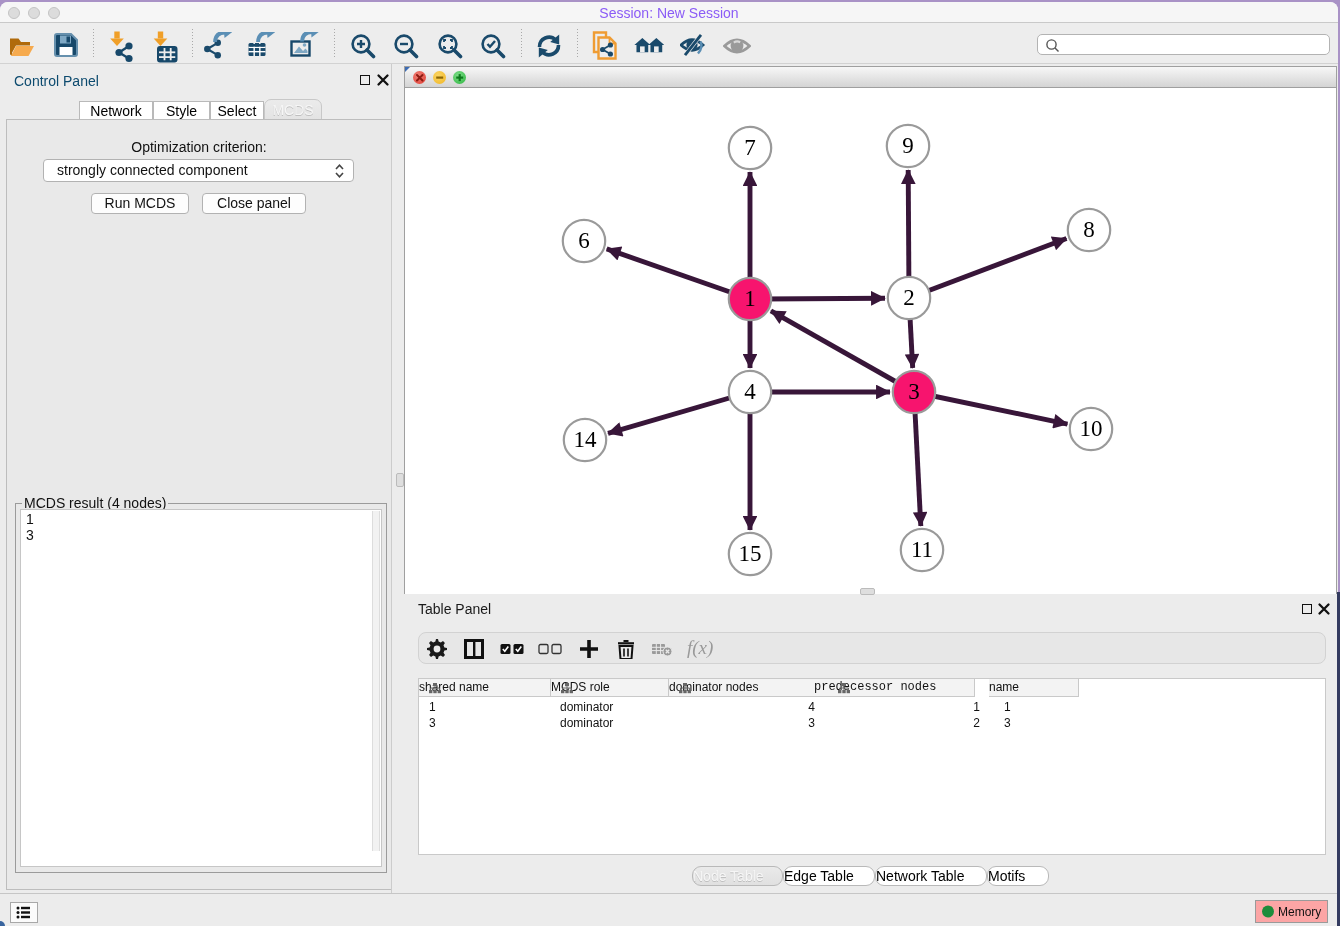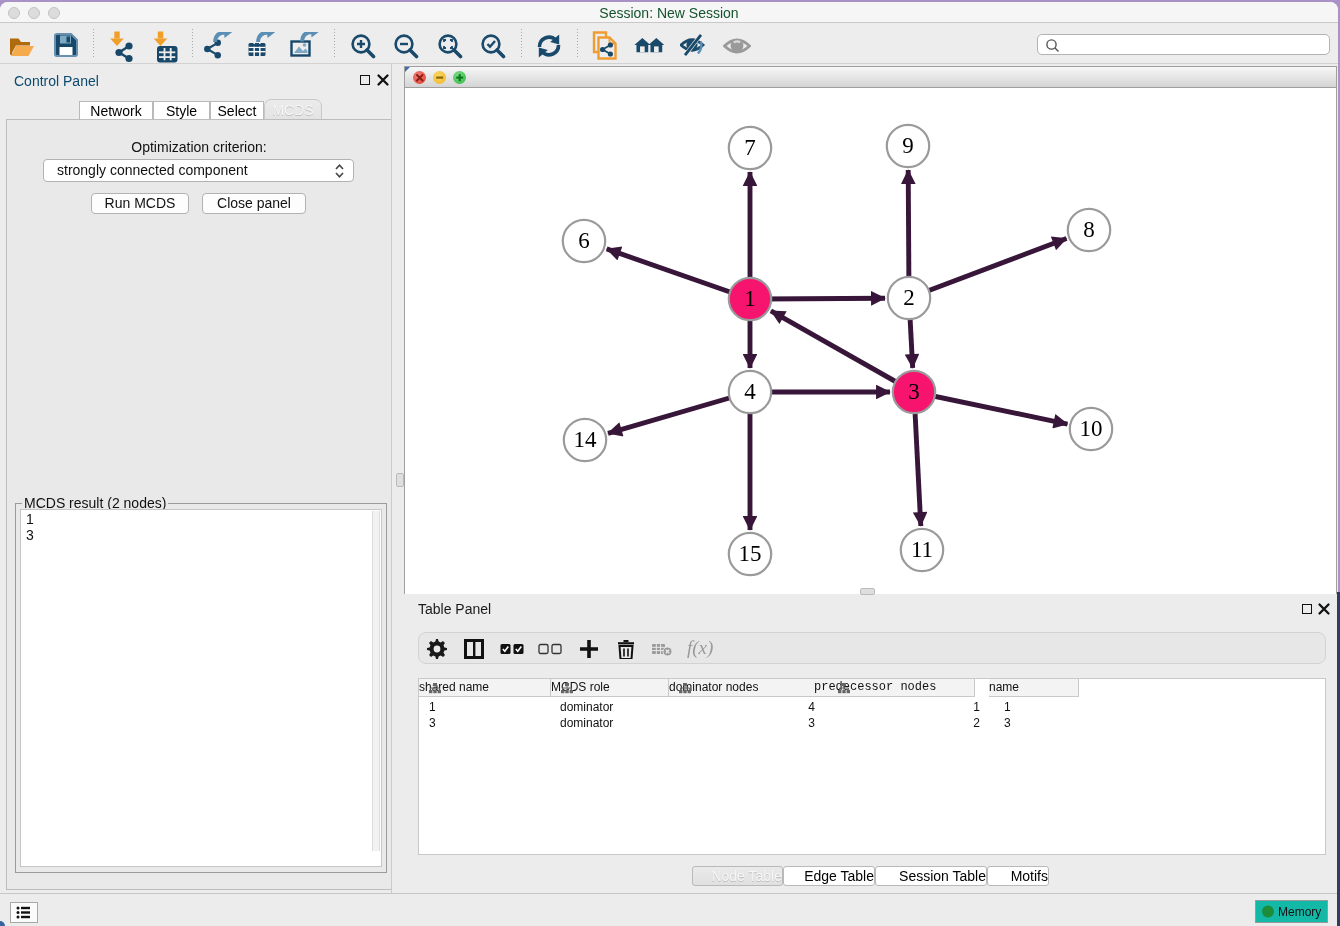--- a/index.html
+++ b/index.html
@@ -4,21 +4,21 @@
 <style>
 * { margin:0; padding:0; box-sizing:border-box; }
 html,body { width:1340px; height:926px; overflow:hidden; }
 body { background:#a992c6; font-family:"Liberation Sans", sans-serif; position:relative; }
 #win { transform:translateZ(0); position:absolute; left:0; top:2px; width:1338px; height:924px; background:#ececec;
   border-radius:8px 8px 0 0; overflow:hidden; }
 #titlebar { position:absolute; left:0; top:0; width:1338px; height:21px; background:#f6f6f6;
   border-bottom:1px solid #c9c9c9; }
 .tl { position:absolute; top:5px; width:12px; height:12px; border-radius:50%;
   background:#dcdcdc; border:1px solid #c3c3c3; }
-#title { position:absolute; top:3px; width:100%; text-align:center; font-size:14px; color:#14532d; }
+#title { position:absolute; top:3px; width:100%; text-align:center; font-size:14px; color:#8b5cf6; }
 #toolbar { position:absolute; left:0; top:21px; width:1338px; height:41px; background:#ededed;
   border-bottom:1px solid #d2d2d2; }
 .ticon { position:absolute; top:8px; }
 .tsep { position:absolute; top:6px; height:29px; width:1px;
   background-image:linear-gradient(#a9a9a9 33%, rgba(0,0,0,0) 0%);
   background-size:1px 3px; background-repeat:repeat-y; }
 #search { position:absolute; left:1037px; top:11px; width:293px; height:21px; background:#fff;
   border:1px solid #b3b3b3; border-radius:5px; }
 
 
@@ -58,29 +58,29 @@
 #tpanel { position:absolute; left:404px; top:597px; width:936px; height:294px; background:#ececec; }
 #tp-title { position:absolute; left:14px; top:2px; font-size:14px; color:#1a1a1a; }
 #tp-toolbar { position:absolute; left:14px; top:33px; width:908px; height:32px; background:#e7e7e7;
   border:1px solid #d2d2d2; border-radius:8px; }
 #tp-table { position:absolute; left:14px; top:79px; width:908px; height:177px; background:#fff;
   border:1px solid #c9c9c9; }
 .th { position:absolute; top:0; height:18px; background:#f3f3f3; border-right:1px solid #c9c9c9;
   border-bottom:1px solid #c9c9c9; font-size:12px; line-height:17px; color:#111; }
 .td { position:absolute; font-size:12px; color:#111; height:16px; line-height:16px; }
 .btab { position:absolute; top:267px; height:20px; background:#fff; border:1px solid #b9b9b9;
-  font-size:14px; text-align:right; line-height:19px; color:#000; border-radius:3px; }
+  font-size:14px; text-align:left; line-height:19px; color:#000; border-radius:9px; }
 .btab.sel { background:linear-gradient(#eaeaea,#e0e0e0); color:#f6f6f6; text-shadow:0 1px 0 #bfbfbf; }
 
 
 #statusbar { position:absolute; left:0; top:891px; width:1338px; height:35px; background:#ececec;
   border-top:1px solid #c6c6c6; }
 #listbtn { position:absolute; left:10px; top:8px; width:28px; height:21px; background:#fbfbfb;
   border:1px solid #a8a8a8; }
-#membtn { position:absolute; left:1255px; top:6px; width:73px; height:23px; background:#14b8a6;
+#membtn { position:absolute; left:1255px; top:6px; width:73px; height:23px; background:#fca5a5;
   border:1px solid #9a9a9a; font-size:12px; color:#111; }
 </style>
 </head>
 <body>
 <div id="win">
   <div id="titlebar">
     <div class="tl" style="left:8px;"></div>
     <div class="tl" style="left:28px;"></div>
     <div class="tl" style="left:48px;"></div>
     <div id="title">Session: New Session</div>
@@ -225,21 +225,21 @@
       <div id="dd">strongly connected component
         <svg style="position:absolute;right:8px;top:4px;" width="11" height="14" viewBox="0 0 11 14">
           <path d="M2 5 L5.5 1.2 L9 5" fill="none" stroke="#444" stroke-width="1.6"></path>
           <path d="M2 9 L5.5 12.8 L9 9" fill="none" stroke="#444" stroke-width="1.6"></path>
         </svg>
       </div>
       <div id="opt-label">Optimization criterion:</div>
       <div class="btn" style="left:84px; width:98px;">Run MCDS</div>
       <div class="btn" style="left:195px; width:104px;">Close panel</div>
       <div id="fieldset">
-        <div id="fs-legend">MCDS result (2 nodes)</div>
+        <div id="fs-legend">MCDS result (4 nodes)</div>
         <div id="fs-white">1<br>3
           <div id="fs-scroll"></div>
         </div>
       </div>
     </div>
   </div>
 
   <div id="netwin">
     <div id="net-titlebar">
       <svg style="position:absolute;left:0;top:0;" width="5" height="5" viewBox="0 0 5 5">
@@ -390,21 +390,21 @@
       <div class="td" style="left:409px; top:20px; width:152px; text-align:right;">1</div>
       <div class="td" style="left:585px; top:20px;">1</div>
       <div class="td" style="left:10px; top:36px;">3</div>
       <div class="td" style="left:141px; top:36px;">dominator</div>
       <div class="td" style="left:250px; top:36px; width:146px; text-align:right;">3</div>
       <div class="td" style="left:409px; top:36px; width:152px; text-align:right;">2</div>
       <div class="td" style="left:585px; top:36px;">3</div>
     </div>
     <div class="btab sel" style="left:288px; width:91px;">Node Table</div>
     <div class="btab" style="left:379px; width:92px;">Edge Table</div>
-    <div class="btab" style="left:471px; width:112px;">Session Table</div>
+    <div class="btab" style="left:471px; width:112px;">Network Table</div>
     <div class="btab" style="left:583px; width:62px;">Motifs</div>
   </div>
 
   <div style="position:absolute;left:391px;top:62px;width:1px;height:829px;background:#cccccc;"></div>
   <div style="position:absolute;left:396px;top:471px;width:8px;height:14px;background:#dedede;border:1px solid #bbb;border-radius:2px;"></div>
   <div style="position:absolute;left:860px;top:586px;width:15px;height:7px;background:#dedede;border:1px solid #bbb;border-radius:2px;"></div>
   <div id="statusbar">
     <div id="listbtn">
       <svg width="26" height="19" viewBox="0 0 26 19">
         <circle cx="7" cy="5" r="1.5" fill="#111"></circle>

